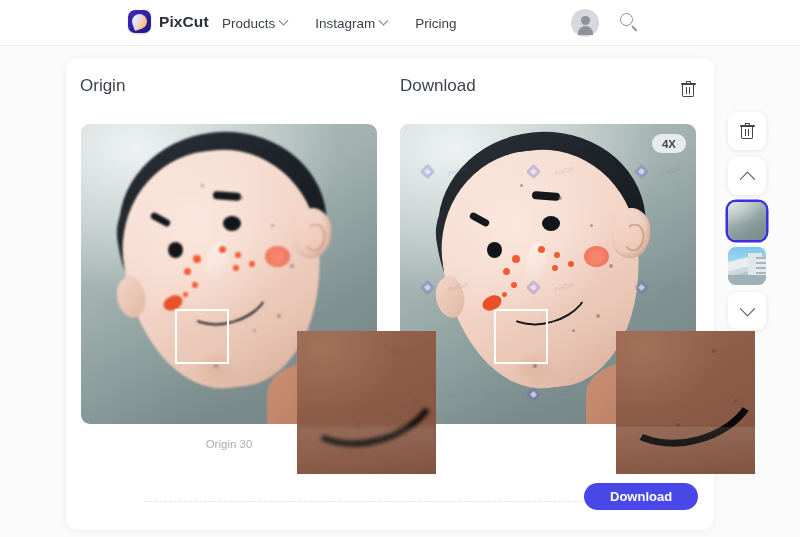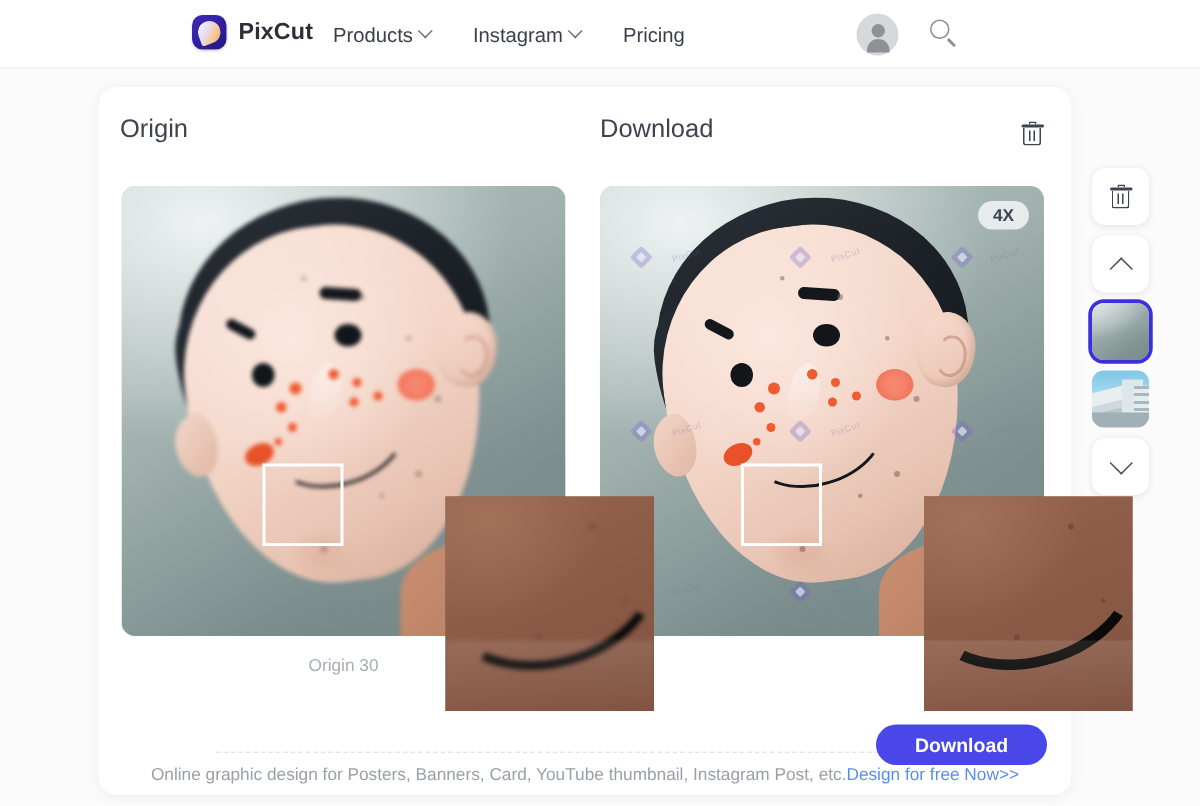--- a/index.html
+++ b/index.html
@@ -569,23 +569,20 @@
         <div class="zp-skin"></div>
         <div class="zp-line"></div>
         <div class="zp-dot zp-d1"></div>
           <div class="zp-dot zp-d2"></div>
           <div class="zp-dot zp-d3"></div>
         <div class="zp-sheen"></div>
       </div>
     </div>
 
     <div class="divider"></div>
-    <div class="footer-text">
-      <span>Online graphic design for Posters, Banners, Card, YouTube thumbnail, Instagram Post, etc.</span><span class="footer-link">Design for free Now&gt;&gt;</span>
-    </div>
   </div>
 
   <div class="toolbar">
 
     <div class="tb-btn">
       <div class="trash">
         <div class="hdl"></div>
           <div class="lid"></div>
           <div class="can"></div>
       </div>

